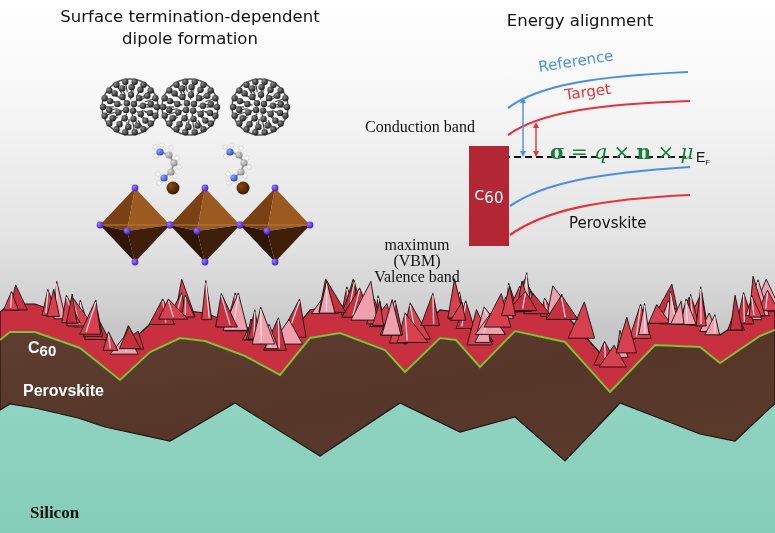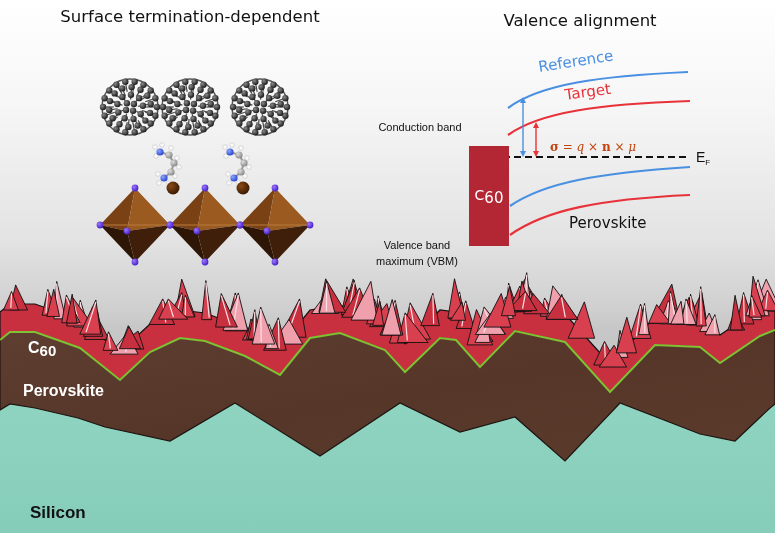--- a/index.html
+++ b/index.html
@@ -9,62 +9,63 @@
       background: linear-gradient(to bottom, #ffffff 0%, #f6f6f6 20%, #e3e3e3 45%, #cfcfcf 58%, #c6c6c6 62%);
     }
     .abs { position: absolute; }
     .title {
       font-family: "DejaVu Sans", sans-serif;
       font-size: 16.5px; color: #111; text-align: center; line-height: 22px;
     }
     #title-left { left: 0; top: 6px; width: 380px; }
     #title-right { left: 480px; top: 10px; width: 200px; }
     .small-label {
-      font-family: Liberation Sans, sans-serif;
-      font-size: 11px; color: #111; text-align: center; line-height: 16px;
+      font-family: Liberation Serif, serif;
+      font-size: 16px; color: #111; text-align: center; line-height: 16px;
     }
     #cbm-label { left: 360px; top: 119px; width: 120px; }
     #vbm-label { left: 362px; top: 237px; width: 110px; }
     #c60-box {
       left: 469px; top: 146px; width: 40px; height: 100px; background: #b32634;
     }
     #c60-box-label {
       left: 469px; top: 187px; width: 40px; text-align: center;
       color: #fff; font-size: 14px; font-family: "DejaVu Sans", sans-serif;
     }
     #c60-box-label sub, #c60-layer-label sub { font-size: 15px; vertical-align: -3px; }
     .curve-label {
       font-family: "DejaVu Sans", sans-serif; font-size: 15px;
     }
     #ref-label { left: 540px; top: 58px; color: #4a90e2; transform: rotate(-9deg); transform-origin: left bottom; }
     #target-label { left: 566px; top: 86px; color: #e8323a; transform: rotate(-8deg); transform-origin: left bottom; }
     #equation {
-      left: 550px; top: 140px; font-family: "DejaVu Serif", serif; font-size: 12px; color: #c2410c;
+      left: 550px; top: 140px; font-family: "DejaVu Serif", serif; font-size: 20px; color: #15803d;
       font-style: italic;
     }
     #equation b { font-style: normal; font-weight: bold; }
     #ef-label { left: 696px; top: 149px; font-size: 14px; color: #111; font-family: Liberation Sans, sans-serif; }
     #ef-label sub { font-size: 8px; vertical-align: -3px; }
     #perovskite-band-label { left: 569px; top: 214px; font-size: 15px; color: #111; font-family: "DejaVu Sans", sans-serif; }
     .layer-label {
       color: #fff; font-weight: bold; font-family: "Liberation Sans", sans-serif;
     }
     #c60-layer-label { left: 28px; top: 339px; font-size: 16px; }
     #perovskite-layer-label { left: 23px; top: 382px; font-size: 16px; }
-    #silicon-label { left: 30px; top: 503px; font-size: 17px; color: #111; font-weight: bold; font-family: Liberation Sans, sans-serif; }
+    #silicon-label { left: 30px; top: 503px; font-size: 17px; color: #111; font-weight: bold; font-family: Liberation Serif, serif; }
     svg { position: absolute; left: 0; top: 0; }
   </style>
 </head>
 <body>
 
 <div class="abs title" id="title-left">
   <div>Surface termination-dependent</div>
+  <div>dipole formation</div>
 </div>
 
-<div class="abs title" id="title-right">Valence alignment</div>
+<div class="abs title" id="title-right">Energy alignment</div>
 
 <svg width="775" height="533" viewBox="0 0 775 533">
   <defs>
     <radialGradient id="cball" cx="35%" cy="35%" r="65%">
       <stop offset="0%" stop-color="#8a8a8a"></stop>
       <stop offset="100%" stop-color="#1e1e1e"></stop>
     </radialGradient>
     <linearGradient id="octL" x1="0" y1="0" x2="1" y2="1">
       <stop offset="0%" stop-color="#8b4e1a"></stop>
       <stop offset="100%" stop-color="#5a2e0c"></stop>
@@ -670,22 +671,22 @@
   </g>
 </svg>
 
 <div class="abs" id="c60-box"></div>
 <div class="abs" id="c60-box-label"><span>C</span><sub>60</sub></div>
 
 <div class="abs small-label" id="cbm-label">
   <div>Conduction band</div>
 </div>
 <div class="abs small-label" id="vbm-label">
+  <div>maximum (VBM)</div>
   <div>Valence band</div>
-  <div>maximum (VBM)</div>
 </div>
 
 <div class="abs curve-label" id="ref-label">Reference</div>
 <div class="abs curve-label" id="target-label">Target</div>
 
 <div class="abs" id="equation"><b>σ</b><span> = q × </span><b>n</b><span> × μ</span></div>
 
 <div class="abs" id="ef-label"><span>E</span><sub>F</sub></div>
 
 <div class="abs" id="perovskite-band-label">Perovskite</div>

